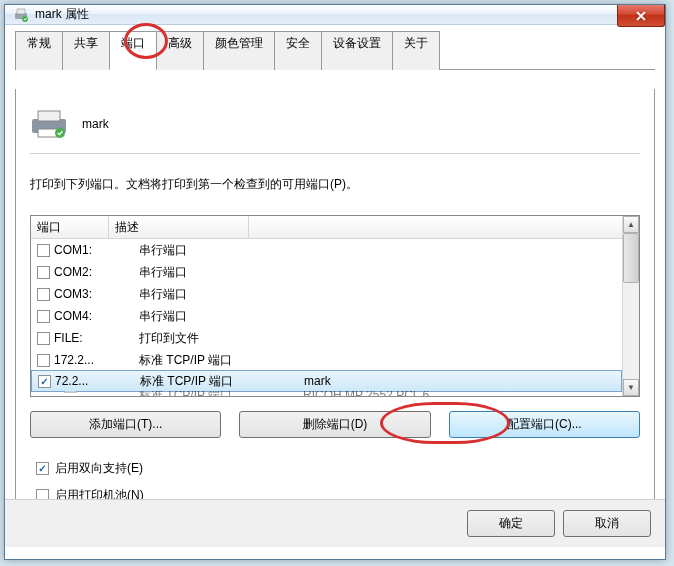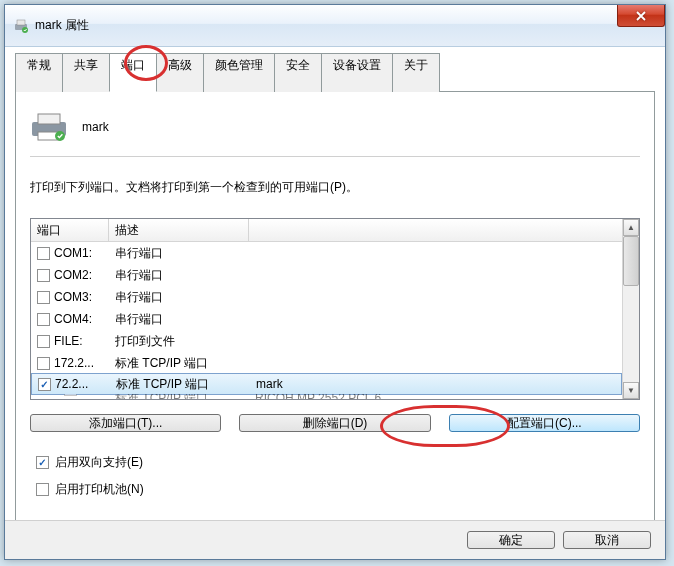--- a/index.html
+++ b/index.html
@@ -1,69 +1,69 @@
 <!DOCTYPE html>
 <html><head>
   <meta charset="utf-8">
   <style>
     * { box-sizing: border-box; margin: 0; padding: 0; font-family: "Microsoft YaHei", "Segoe UI", Tahoma, sans-serif; font-size: 12px; }
     body { background: #d4e5f0; width: 674px; height: 566px; overflow: hidden; }
     
     .window { position: absolute; left: 4px; top: 4px; width: 662px; height: 556px; background: #fff; border: 1px solid #5a7a9a; box-shadow: 0 0 8px rgba(0,0,0,0.3); }
     
-    .titlebar { height: 42px; background: linear-gradient(to bottom, #fdfeff 0%, #eaf2fb 45%, #d9e7f5 46%, #e5eef8 100%); border-bottom: 1px solid #b8cde0; display: flex; align-items: center; padding-left: 8px; position: relative; }
+    .titlebar { height: 20px; background: linear-gradient(to bottom, #fdfeff 0%, #eaf2fb 45%, #d9e7f5 46%, #e5eef8 100%); border-bottom: 1px solid #b8cde0; display: flex; align-items: center; padding-left: 8px; position: relative; }
     .titlebar-icon { width: 16px; height: 16px; margin-right: 6px; }
     .titlebar-text { color: #000; }
     .close-btn { position: absolute; right: 0; top: 0; width: 48px; height: 22px; background: linear-gradient(to bottom, #e67a6f 0%, #d4482f 45%, #c23116 46%, #cf4e36 100%); border: 1px solid #832010; border-top: none; border-radius: 0 0 3px 3px; display: flex; align-items: center; justify-content: center; color: #fff; font-size: 12px; cursor: pointer; }
     .close-btn svg { filter: drop-shadow(0 0 1px rgba(0,0,0,0.4)); }
     
     .content { padding: 6px 10px 10px; }
     
     .tabs { display: flex; border-bottom: 1px solid #919b9c; position: relative; }
     .tab { padding: 3px 11px 17px; border: 1px solid #919b9c; border-bottom: none; background: #f0f0f0; margin-right: -1px; margin-bottom: -1px; cursor: pointer; position: relative; }
     .tab.active { background: #fff; border-bottom: 1px solid #fff; z-index: 2; }
     .tab-highlight { position: absolute; border: 3px solid #d83030; border-radius: 50%; width: 44px; height: 36px; left: 109px; top: -8px; z-index: 10; pointer-events: none; }
     
-    .tab-panel { border: 1px solid #919b9c; border-top: none; padding: 14px 14px 20px; background: #fff; min-height: 455px; }
+    .tab-panel { border: 1px solid #919b9c; border-top: none; padding: 14px 14px 20px; background: #fff; min-height: 455px; margin-top: 19px; }
     
     .printer-header { display: flex; align-items: center; gap: 14px; padding: 6px 0 14px; border-bottom: 1px solid #d0d0d0; margin-bottom: 22px; }
     .printer-icon { width: 38px; height: 30px; position: relative; }
     .printer-name { font-size: 12px; }
     
     .instruction { margin-bottom: 22px; }
     
     .table-wrap { border: 1px solid #828790; height: 182px; display: flex; margin-bottom: 14px; }
     .table-main { flex: 1; overflow: hidden; }
     .table-header { display: flex; background: linear-gradient(to bottom, #fff, #f0f0f0); border-bottom: 1px solid #d5d5d5; height: 23px; }
     .th { padding: 3px 6px; border-right: 1px solid #d5d5d5; }
     .th.c0 { width: 78px; }
     .th.c1 { width: 140px; }
     .th.c2 { flex: 1; }
     .table-body { }
-    .row { display: flex; align-items: center; height: 22px; }
+    .row { display: flex; align-items: center; height: 22px; gap: 24px; }
     .row.selected { background: linear-gradient(to bottom, #eaf5fd, #cde8f9); border: 1px solid #7da2ce; margin: -1px 0; }
     .cell { padding: 0 6px; white-space: nowrap; overflow: hidden; }
     .cell.c0 { width: 78px; display: flex; align-items: center; gap: 4px; }
     .cell.c1 { width: 140px; }
     .cell.c2 { flex: 1; }
     .cb { width: 13px; height: 13px; border: 1px solid #8e8f8f; background: #fff; display: inline-flex; align-items: center; justify-content: center; flex-shrink: 0; }
     .cb.checked::after { content: "✓"; font-size: 10px; color: #1a5fb4; font-weight: bold; }
     .scrollbar { width: 17px; background: #f0f0f0; border-left: 1px solid #d5d5d5; position: relative; }
     .sb-btn { height: 17px; background: linear-gradient(to bottom, #fafafa, #e0e0e0); border: 1px solid #b0b0b0; display: flex; align-items: center; justify-content: center; font-size: 8px; color: #555; }
     .sb-thumb { position: absolute; top: 17px; left: 0; right: 0; height: 50px; background: linear-gradient(to right, #e8e8e8, #d0d0d0); border: 1px solid #b0b0b0; border-radius: 2px; }
     .sb-btn.down { position: absolute; bottom: 0; left: 0; right: 0; }
     
     .btn-row { display: flex; gap: 18px; margin-bottom: 22px; position: relative; }
-    .btn { flex: 1; height: 18px; background: linear-gradient(to bottom, #f2f2f2, #e3e3e3); border: 1px solid #707070; border-radius: 3px; cursor: pointer; display: flex; align-items: center; justify-content: center; }
+    .btn { flex: 1; height: 27px; background: linear-gradient(to bottom, #f2f2f2, #e3e3e3); border: 1px solid #707070; border-radius: 3px; cursor: pointer; display: flex; align-items: center; justify-content: center; }
     .btn.focus { background: linear-gradient(to bottom, #eaf6fd, #bee6fd); border-color: #3c7fb1; }
     .btn-highlight { position: absolute; border: 3px solid #d83030; border-radius: 50%/60%; width: 130px; height: 42px; right: 130px; top: -9px; z-index: 10; pointer-events: none; }
     
     .check-line { display: flex; align-items: center; gap: 6px; margin-bottom: 10px; padding-left: 6px; }
     
-    .footer { display: flex; justify-content: flex-end; gap: 8px; padding: 10px 14px; background: #f0f0f0; border-top: 1px solid #d0d0d0; position: absolute; bottom: 0; left: 0; right: 0; }
+    .footer { display: flex; justify-content: flex-end; gap: 8px; padding: 10px 14px; background: #f0f0f0; border-top: 1px solid #d0d0d0; position: absolute; bottom: 12px; left: 0; right: 0; }
     .footer .btn { flex: none; width: 88px; }
   </style>
 </head>
 <body>
 
 <div class="window">
 
   <div class="titlebar">
     <span class="titlebar-icon">
       <svg viewBox="0 0 16 16">

